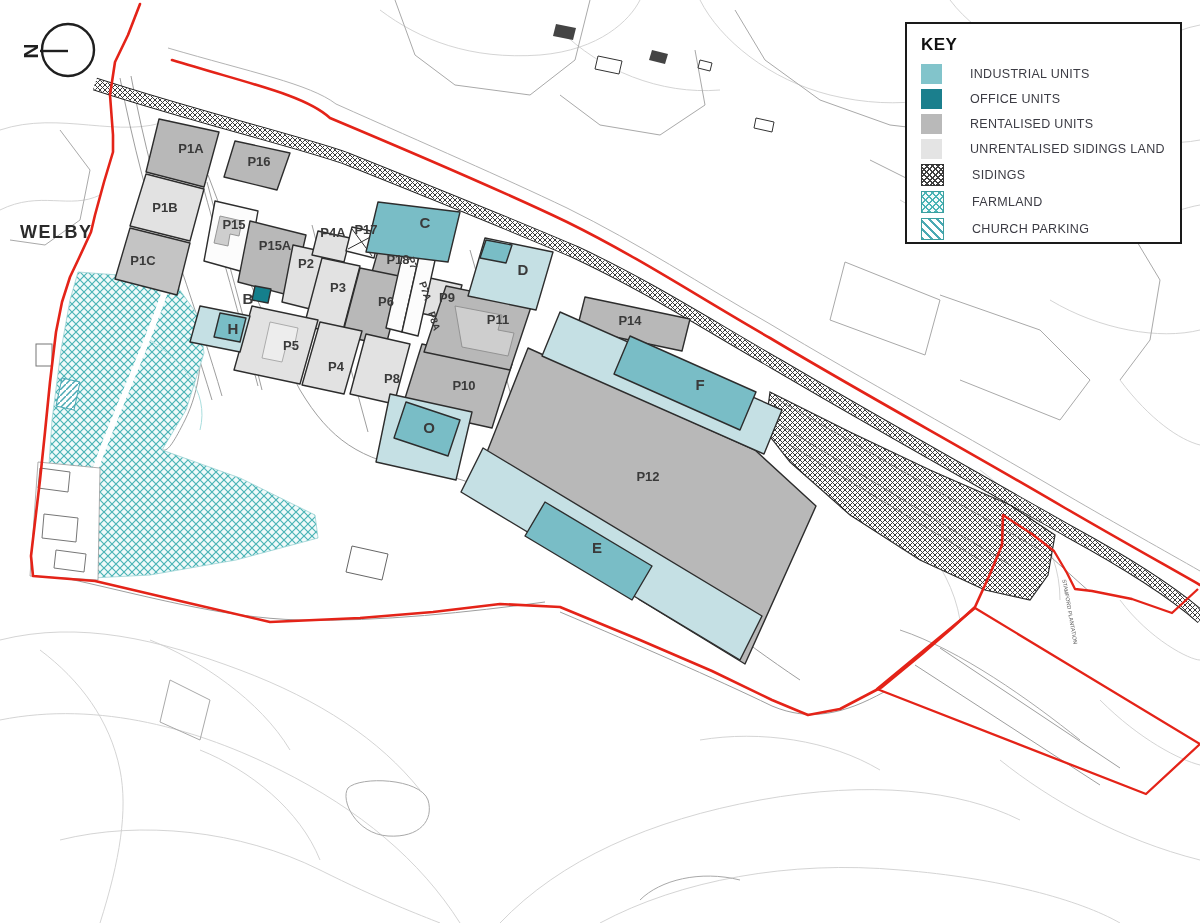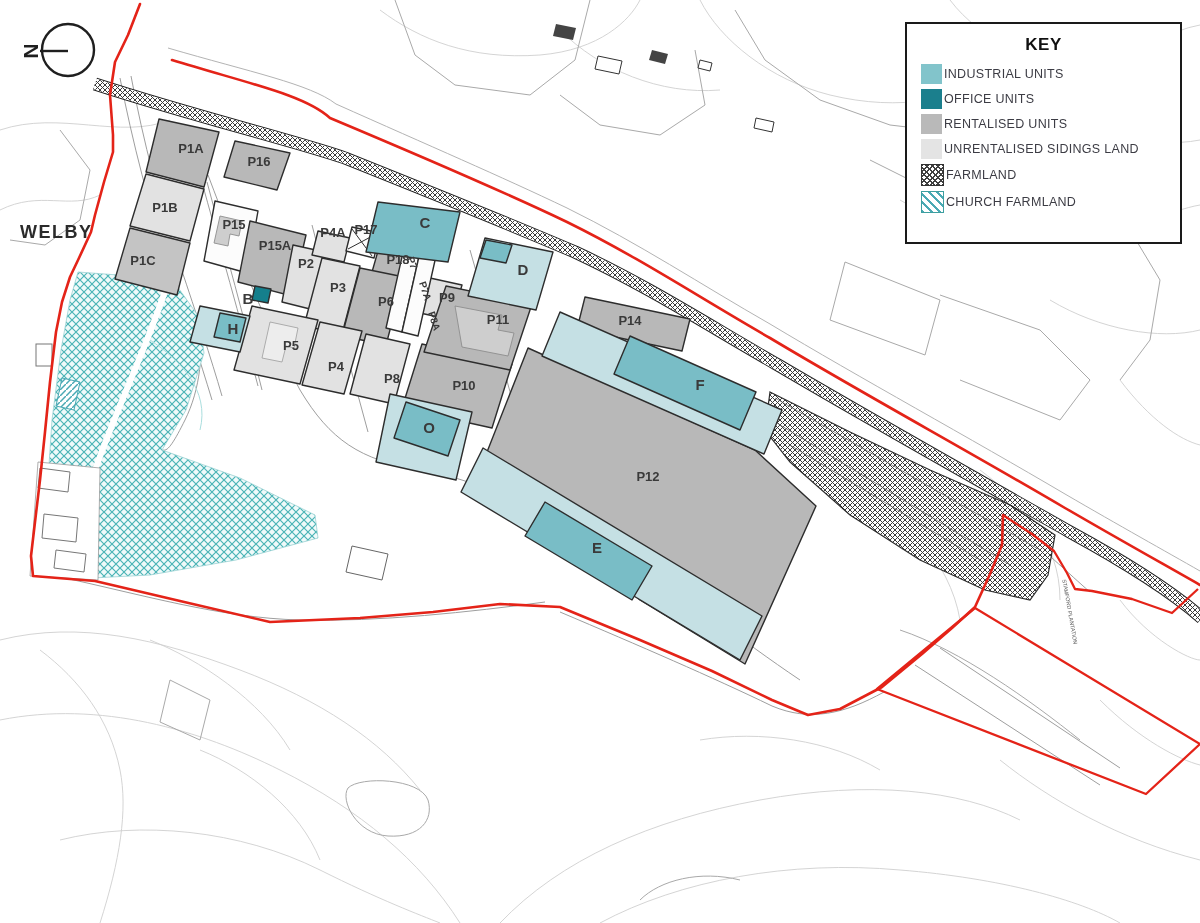--- a/index.html
+++ b/index.html
@@ -19,22 +19,22 @@
   .lb{font-family:"Liberation Sans",sans-serif;font-weight:bold;font-size:13px;fill:#3a3a3a;
       text-anchor:middle;}
   .lb2{font-size:15px;}
   .lbs{font-family:"Liberation Sans",sans-serif;font-weight:bold;font-size:10px;fill:#3a3a3a;text-anchor:middle;}
   .micro{font-family:"Liberation Sans",sans-serif;font-size:5.5px;fill:#555;text-anchor:middle;}
   .welby{font-family:"Liberation Sans",sans-serif;font-weight:bold;font-size:18px;fill:#2b2b2b;letter-spacing:1.5px;}
   .north{font-family:"Liberation Sans",sans-serif;font-weight:bold;font-size:21px;fill:#1f1f1f;text-anchor:middle;}
   
   .key{position:absolute;left:905px;top:22px;width:277px;height:222px;box-sizing:border-box;
        background:#ffffff;border:2px solid #1a1a1a;padding:11px 14px;}
-  .key h2{margin:0 0 9px 0;font-size:17px;letter-spacing:0.5px;color:#111;text-align:center;}
-  .key .row{display:flex;align-items:center;gap:2px;margin-bottom:5px;}
+  .key h2{margin:0 0 9px 0;font-size:17px;letter-spacing:0.5px;color:#111;}
+  .key .row{display:flex;align-items:center;gap:28px;margin-bottom:5px;}
   .key .sw{width:21px;height:20px;flex:0 0 auto;}
   .key .tx{font-size:12.5px;color:#3c3c44;letter-spacing:0.3px;white-space:nowrap;}
   .sw-ind{background:#82c4cb;}
   .sw-off{background:#1b7f8d;}
   .sw-ren{background:#b9b9b9;}
   .sw-unr{background:#e4e4e4;}
   .sw-sid{border:1px solid #333;background:
      repeating-linear-gradient(45deg,#3f3f3f 0 1.4px,transparent 1.4px 4px),
      repeating-linear-gradient(-45deg,#3f3f3f 0 1.4px,transparent 1.4px 4px),#fff;}
   .sw-farm{border:1px solid #3d9fa0;background:
@@ -269,20 +269,24 @@
   <div class="row">
     <span class="sw sw-ren"></span>
     <span class="tx">RENTALISED UNITS</span>
   </div>
   <div class="row">
     <span class="sw sw-unr"></span>
     <span class="tx">UNRENTALISED SIDINGS LAND</span>
   </div>
   <div class="row">
     <span class="sw sw-sid"></span>
+    <span class="tx">SIDINGS</span>
+  </div>
+  <div class="row">
+    <span class="sw sw-farm"></span>
     <span class="tx">FARMLAND</span>
   </div>
   <div class="row">
     <span class="sw sw-chu"></span>
-    <span class="tx">CHURCH FARMLAND</span>
+    <span class="tx">CHURCH PARKING</span>
   </div>
 </div>
 </div>
 
 </body></html>

